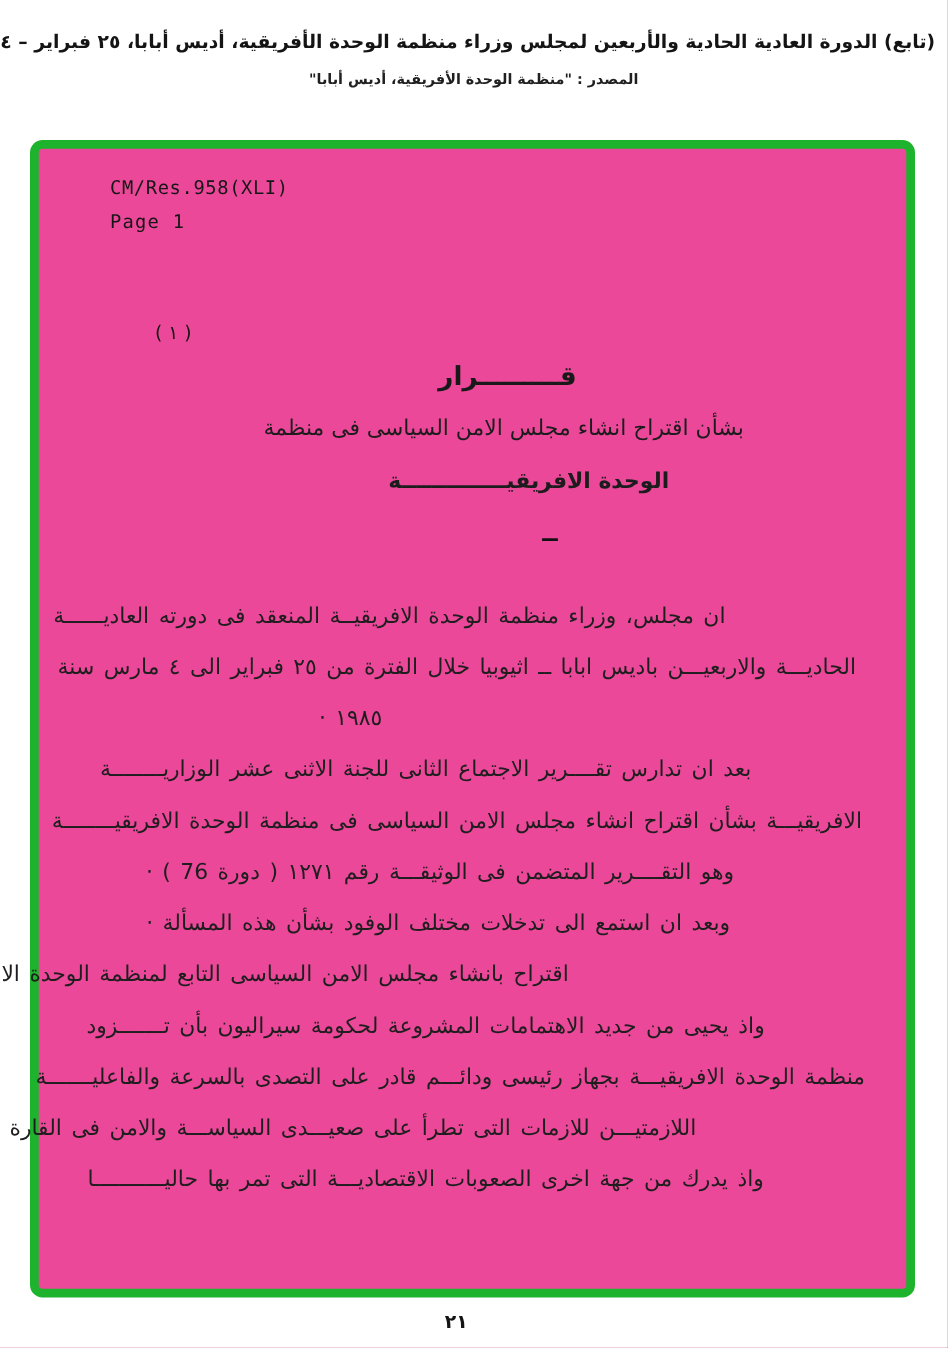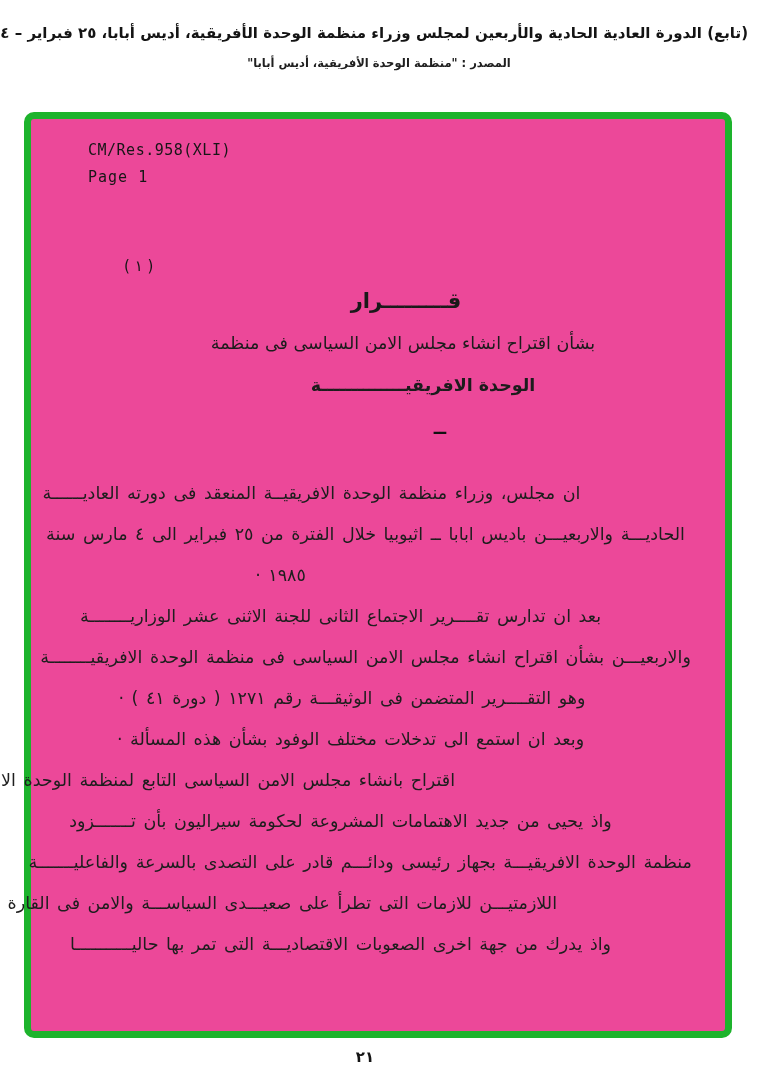--- a/index.html
+++ b/index.html
@@ -160,22 +160,22 @@
     <div class="separator">ــ</div>
 
     <div class="body-text">
       <p class="par">
         <span class="ln pr108">ان مجلس،  وزراء  منظمة الوحدة الافريقيــة المنعقد فى  دورته العاديــــــة</span>
         <span class="ln pr0">الحاديـــة والاربعيـــن باديس ابابا ــ اثيوبيا خلال  الفترة من ٢٥ فبراير الى ٤ مارس سنة</span>
         <span class="ln pr170">١٩٨٥ ·</span>
       </p>
       <p class="par">
         <span class="ln pr50">بعد  ان  تدارس تقــــرير الاجتماع  الثانى  للجنة الاثنى  عشر الوزاريــــــــة</span>
-        <span class="ln pr0">والاربعيـــن بشأن اقتراح  انشاء  مجلس الامن السياسى فى منظمة الوحدة الافريقيــــــــة</span>
-        <span class="ln pr27">وهو التقــــرير المتضمن   فى الوثيقـــة رقم ١٢٧١ ( دورة ٤١ ) ·</span>
+        <span class="ln pr0">الافريقيـــة بشأن اقتراح  انشاء  مجلس الامن السياسى فى منظمة الوحدة الافريقيــــــــة</span>
+        <span class="ln pr27">وهو التقــــرير المتضمن   فى الوثيقـــة رقم ١٢٧١ ( دورة 76 ) ·</span>
       </p>
       <p class="par">
         <span class="ln pr30">وبعد ان استمع الى تدخلات  مختلف الوفود  بشأن هذه المسألة ·</span>
       </p>
       <p class="par">
         <span class="ln pr237">اقتراح بانشاء  مجلس الامن السياسى   التابع لمنظمة الوحدة الافريقية ·</span>
       </p>
       <p class="par">
         <span class="ln pr50">واذ  يحيى من جديد  الاهتمامات المشروعة لحكومة سيراليون  بأن  تـــــــزود</span>
         <span class="ln pr0">منظمة الوحدة الافريقيـــة بجهاز رئيسى  ودائـــم قادر على التصدى بالسرعة والفاعليـــــــة</span>

